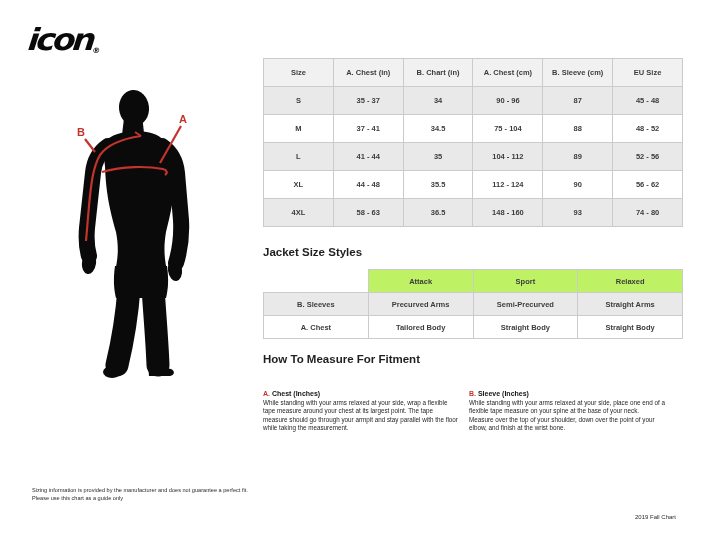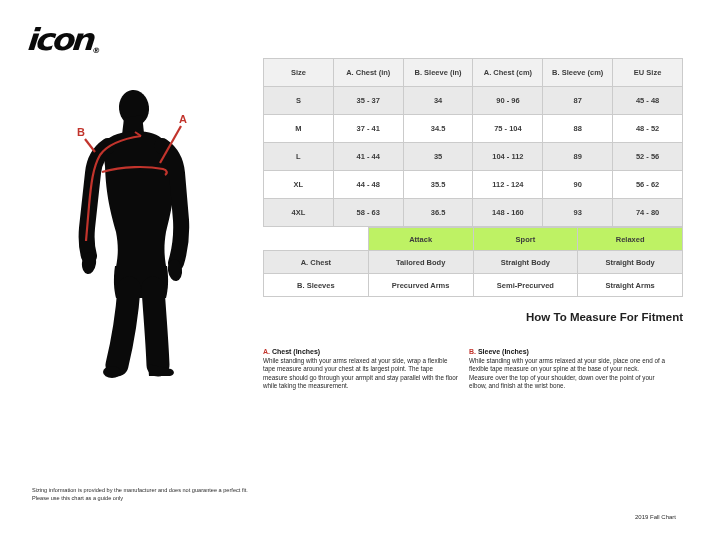--- a/index.html
+++ b/index.html
@@ -23,21 +23,21 @@
   
   .figure-wrap { position:absolute; left:55px; top:78px; width:190px; height:390px; }
 
   
   .right-col { position:absolute; left:263px; top:58px; width:420px; }
   .section-title {
     font-size:11.5px; font-weight:bold; color:#1f1f1f; margin:0; line-height:14px;
   }
   .t1 { margin-bottom:16px; }
   .t2 { margin-top:18px; margin-bottom:10px; }
-  .t3 { margin-top:13px; margin-bottom:24px;text-align:right; }
+  .t3 { margin-top:13px; margin-bottom:24px; }
 
   table { border-collapse:collapse; width:420px; table-layout:fixed; }
   th, td {
     border:1px solid #cbcbcb; text-align:center; vertical-align:middle;
     font-size:7.5px; font-weight:bold; color:#3c3c3c; padding:0;
   }
   .size-table th, .size-table td { height:28px; }
   .size-table thead th { background:#f1f1f1; }
   .size-table tbody tr:nth-child(odd) { background:#e9e9e9; }
 
@@ -108,21 +108,21 @@
   </svg>
 </div>
 
 <div class="right-col">
 
   <table class="size-table">
       <thead>
         <tr>
           <th>Size</th>
           <th>A. Chest (in)</th>
-          <th>B. Sleeve (in)</th>
+          <th>B. Chart (in)</th>
           <th>A. Chest (cm)</th>
           <th>B. Sleeve (cm)</th>
           <th>EU Size</th>
         </tr>
       </thead>
       <tbody>
         <tr>
           <td>S</td>
           <td>35 - 37</td>
           <td>34</td>
@@ -158,42 +158,43 @@
           <td>4XL</td>
           <td>58 - 63</td>
           <td>36.5</td>
           <td>148 - 160</td>
           <td>93</td>
           <td>74 - 80</td>
         </tr>
       </tbody>
     </table>
 
+  <h2 class="section-title t2">Jacket Size Styles</h2>
 
   <table class="style-table">
       <thead>
         <tr>
           <th class="empty"></th>
           <th>Attack</th>
           <th>Sport</th>
           <th>Relaxed</th>
         </tr>
       </thead>
       <tbody>
         <tr>
+          <td>B. Sleeves</td>
+          <td>Precurved Arms</td>
+          <td>Semi-Precurved</td>
+          <td>Straight Arms</td>
+        </tr>
+        <tr>
           <td>A. Chest</td>
           <td>Tailored Body</td>
           <td>Straight Body</td>
           <td>Straight Body</td>
-        </tr>
-        <tr>
-          <td>B. Sleeves</td>
-          <td>Precurved Arms</td>
-          <td>Semi-Precurved</td>
-          <td>Straight Arms</td>
         </tr>
       </tbody>
     </table>
 
   <h2 class="section-title t3">How To Measure For Fitment</h2>
 
   <div class="measure-cols">
     <div class="measure-col">
       <p class="measure-head"><span class="prefix">A.</span><span> Chest (Inches)</span></p>
       <p class="measure-text">While standing with your arms relaxed at your side, wrap a flexible tape measure around your chest at its largest point. The tape measure should go through your armpit and stay parallel with the floor while taking the measurement.</p>

